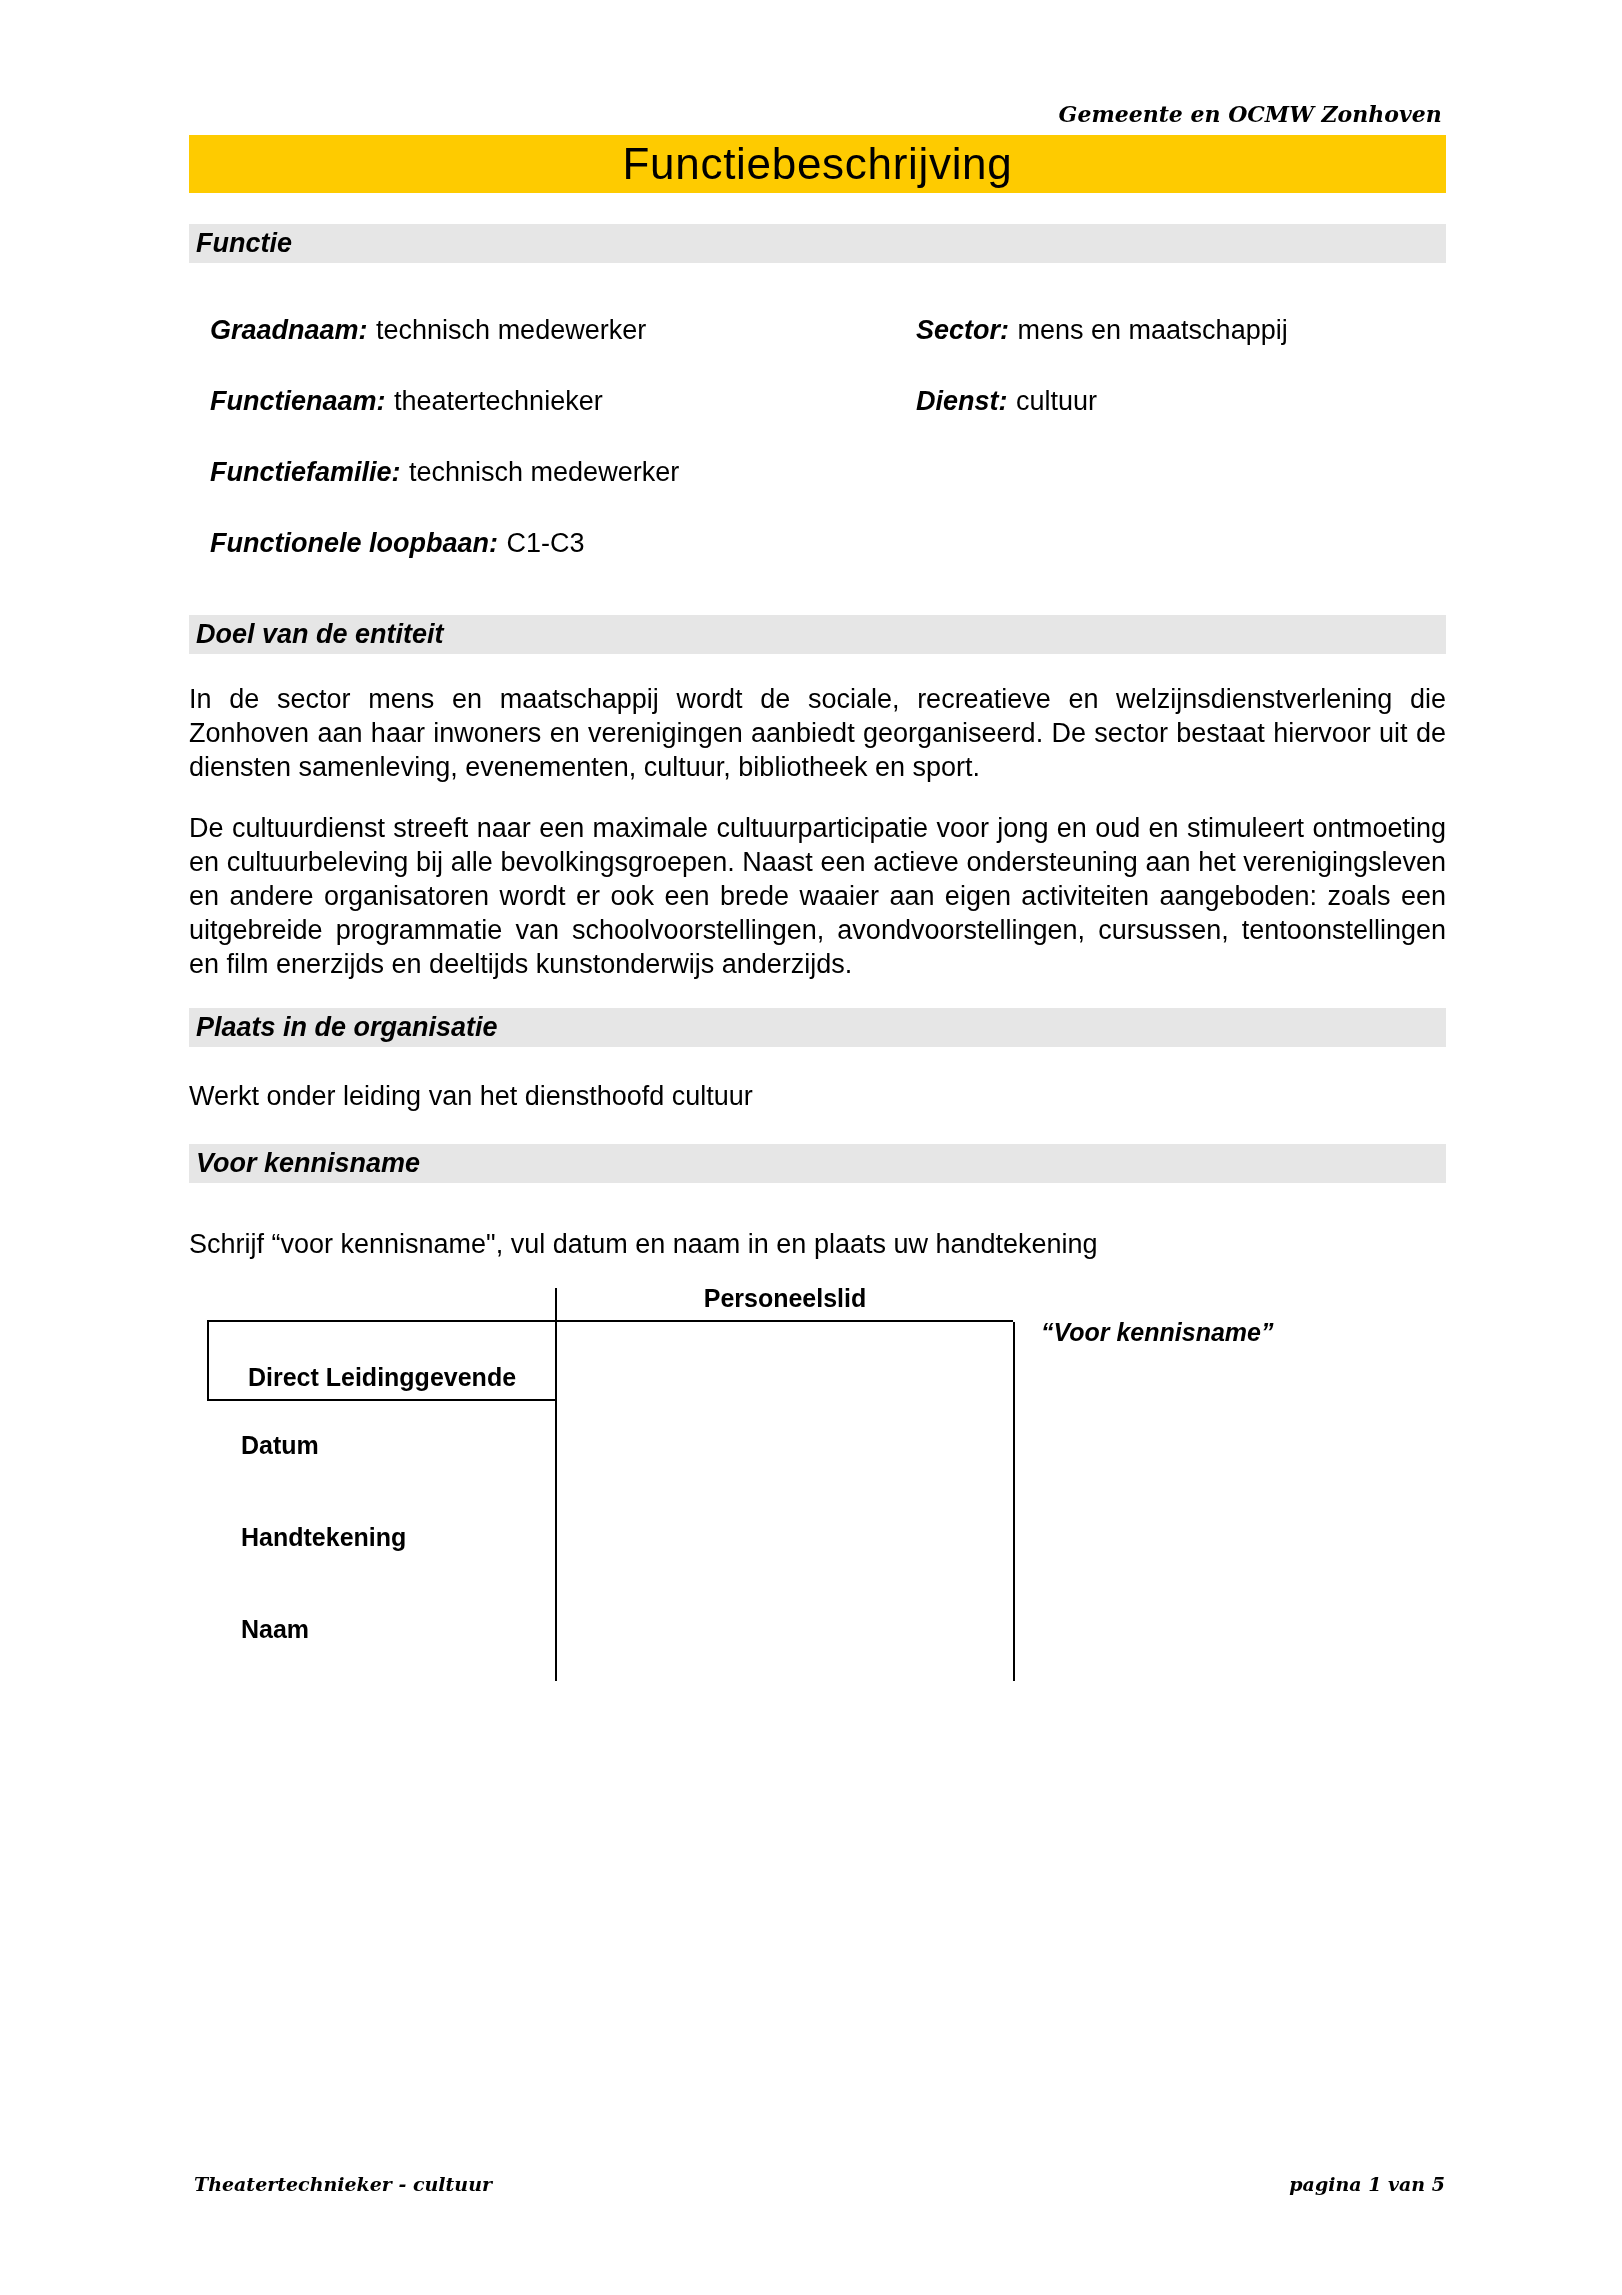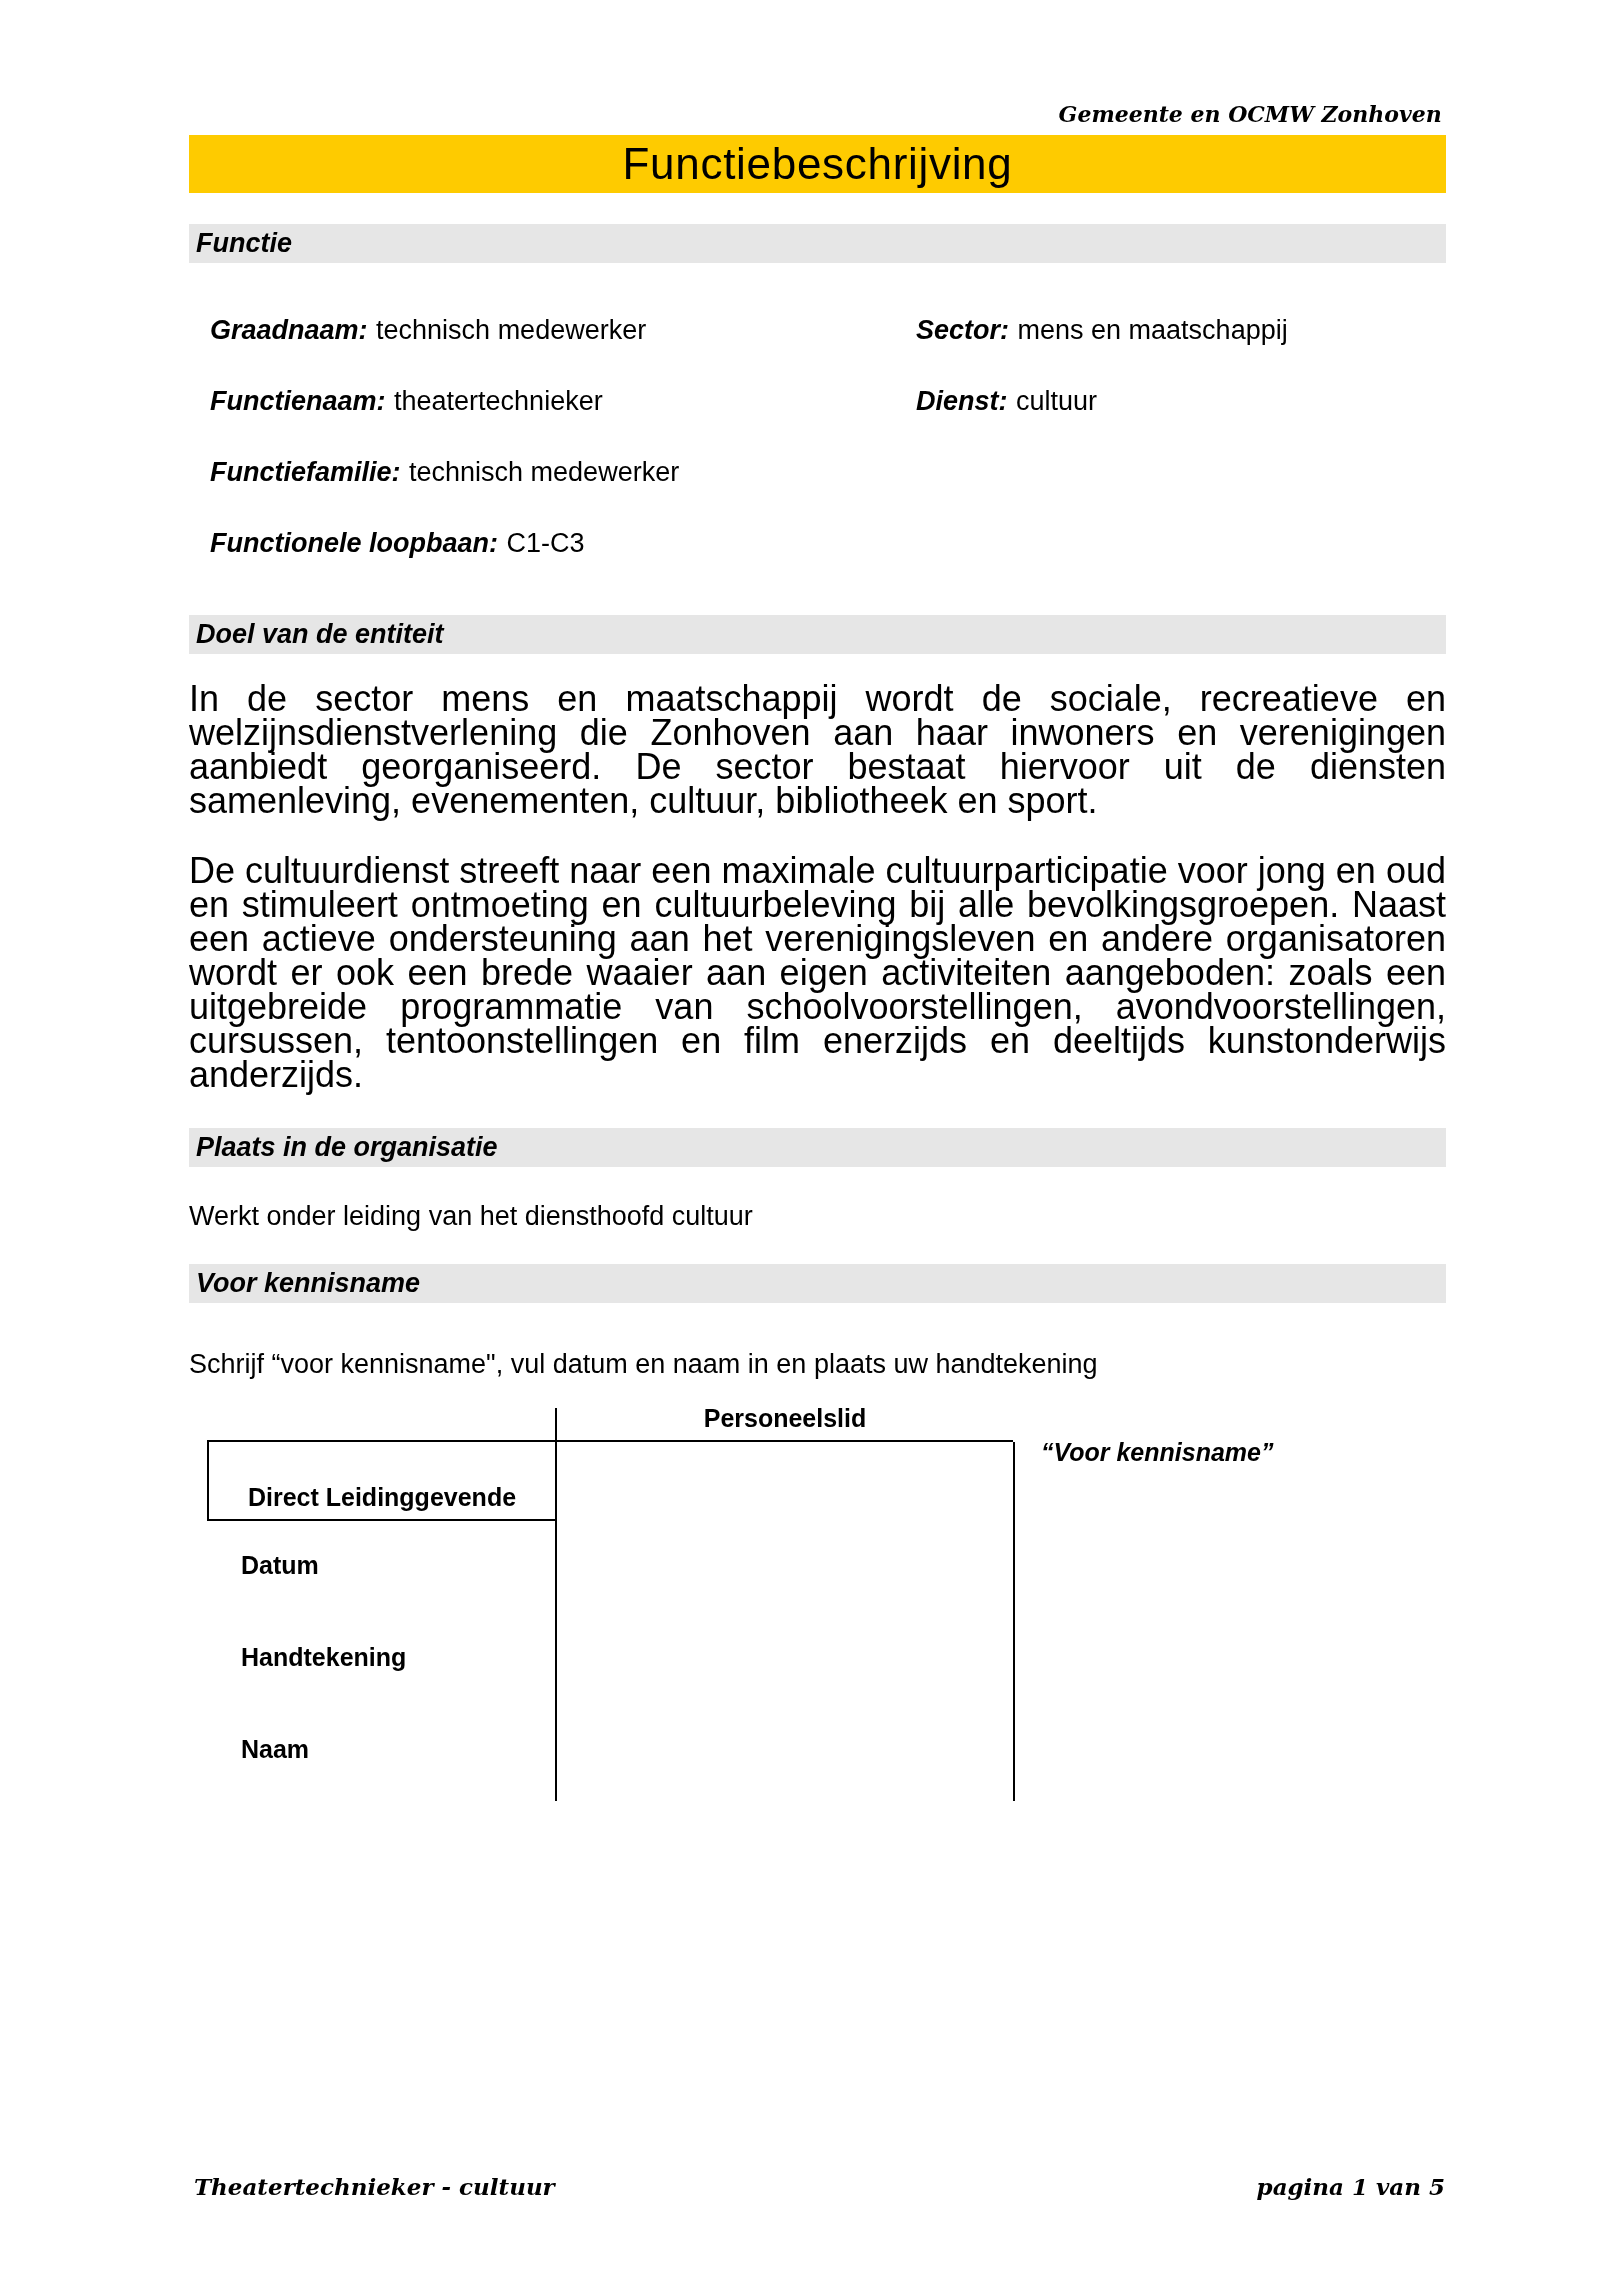--- a/index.html
+++ b/index.html
@@ -65,21 +65,21 @@
     grid-template-columns: 706px 1fr;
     margin-bottom: 43px;
     font-size: 27px;
     line-height: 28px;
   }
   .fcell { white-space: nowrap; }
   .flabel { font-weight: bold; font-style: italic; }
   .fvalue { margin-left: 8.5px; }
   
   .para {
-    font-size: 36px;
+    font-size: 27px;
     line-height: 34px;
     text-align: justify;
   }
   .para-1 { margin-top: 28px; }
   .para-2 { margin-top: 15.6px; }
   .plain-line {
     margin-top: 32px;
     font-size: 27px;
     line-height: 34px;
   }
@@ -114,21 +114,21 @@
   .footer {
     position: absolute;
     left: 194px;
     right: 177px;
     top: 2173px;
     display: flex;
     justify-content: space-between;
     font-family: "DejaVu Serif", serif;
     font-style: italic;
     font-weight: bold;
-    font-size: 23px;
+    font-size: 19px;
   }
 </style>
 </head>
 <body>
 
 <div class="page">
   <div class="content">
 
     <div class="header-org">Gemeente en OCMW Zonhoven</div>
 

